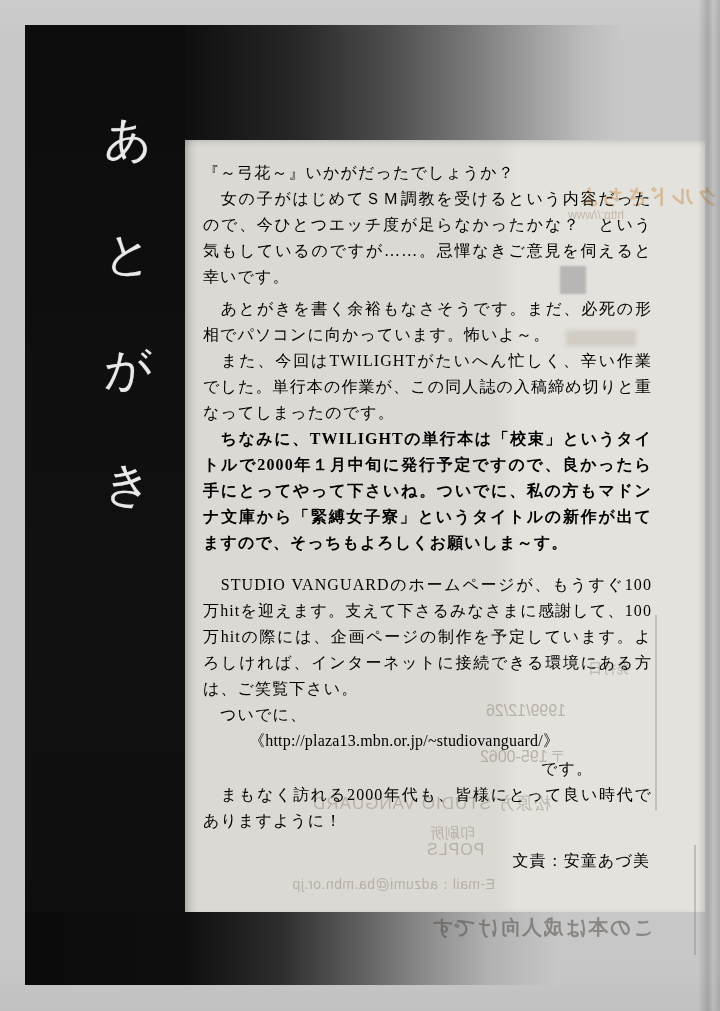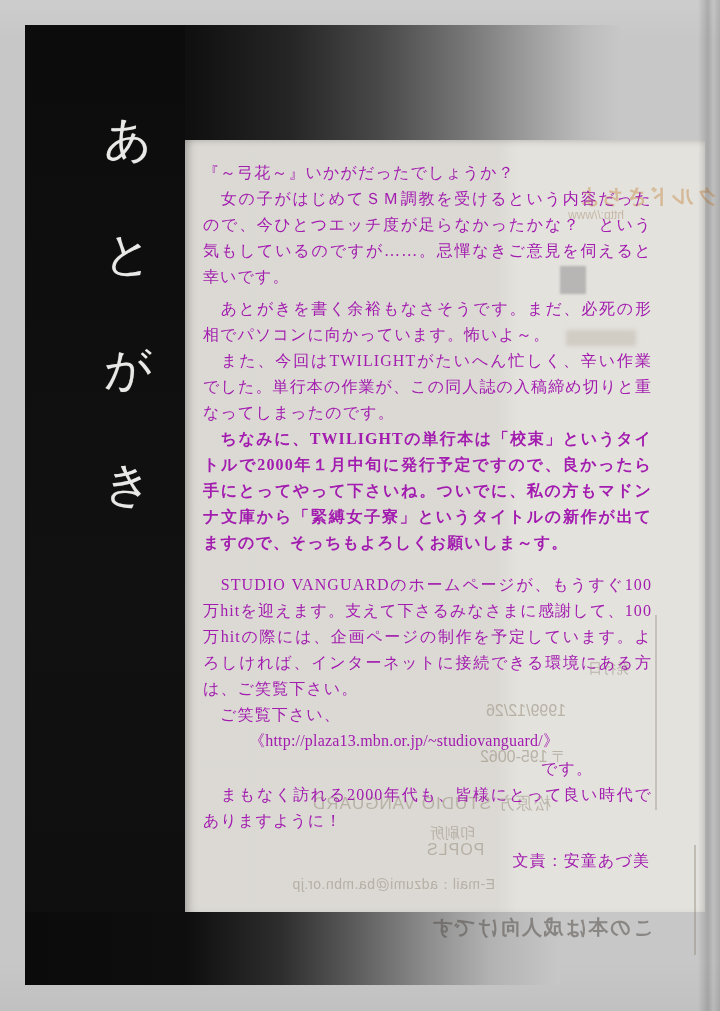--- a/index.html
+++ b/index.html
@@ -45,21 +45,21 @@
   
   .vertical-title{
     position:absolute;left:104px;top:116px;z-index:3;
     display:flex;flex-direction:column;gap:68px;
     color:#e9e9e7;font-size:47px;line-height:1;
     text-shadow:0 0 1px rgba(255,255,255,0.4);
   }
   
   .text-col{
     position:absolute;left:203px;top:160px;width:449px;z-index:4;
-    color:#a21caf;font-size:16px;line-height:26px;letter-spacing:1.1px;
+    color:#000000;font-size:16px;line-height:26px;letter-spacing:1.1px;
   }
   .text-col p{margin:0;text-align:justify;}
   .gap-s{margin-bottom:6px !important;}
   .gap-l{margin-bottom:16px !important;font-weight:bold;}
   .url-line{margin-left:46px !important;letter-spacing:0.2px !important;text-align:center;}
   .desu-line{margin-left:338px !important;margin-top:2px !important;text-align:right;}
   .signature{margin-top:14px !important;text-align:right !important;padding-right:2px;font-family:Liberation Serif, serif;}
   
   .ghost{
     position:absolute;z-index:3;pointer-events:none;
@@ -117,20 +117,20 @@
 <span class="ghost g-line1"></span>
 <span class="ghost g-line2"></span>
 
 <div class="text-col">
   <p>『～弓花～』いかがだったでしょうか？</p>
   <p class="gap-s">　女の子がはじめてＳＭ調教を受けるという内容だったので、今ひとつエッチ度が足らなかったかな？　という気もしているのですが……。忌憚なきご意見を伺えると幸いです。</p>
   <p>　あとがきを書く余裕もなさそうです。まだ、必死の形相でパソコンに向かっています。怖いよ～。</p>
   <p>　また、今回はTWILIGHTがたいへん忙しく、辛い作業でした。単行本の作業が、この同人誌の入稿締め切りと重なってしまったのです。</p>
   <p class="gap-l">　ちなみに、TWILIGHTの単行本は「校束」というタイトルで2000年１月中旬に発行予定ですので、良かったら手にとってやって下さいね。ついでに、私の方もマドンナ文庫から「緊縛女子寮」というタイトルの新作が出てますので、そっちもよろしくお願いしま～す。</p>
   <p>　STUDIO VANGUARDのホームページが、もうすぐ100万hitを迎えます。支えて下さるみなさまに感謝して、100万hitの際には、企画ページの制作を予定しています。よろしければ、インターネットに接続できる環境にある方は、ご笑覧下さい。</p>
-  <p>　ご笑覧下さい、</p>
+  <p>　ついでに、</p>
   <p class="url-line">《http://plaza13.mbn.or.jp/~studiovanguard/》</p>
   <p class="desu-line">です。</p>
   <p>　まもなく訪れる2000年代も、皆様にとって良い時代でありますように！</p>
   <p class="signature">文責：安童あづ美</p>
 </div>
 
 <div class="page-edge-right"></div>
 
 </body></html>

